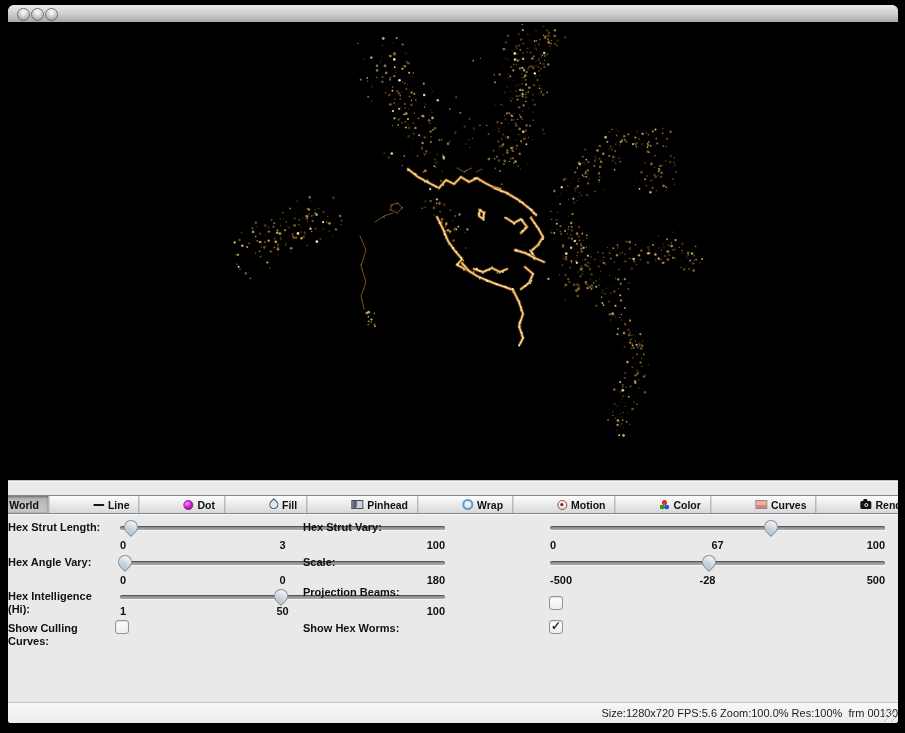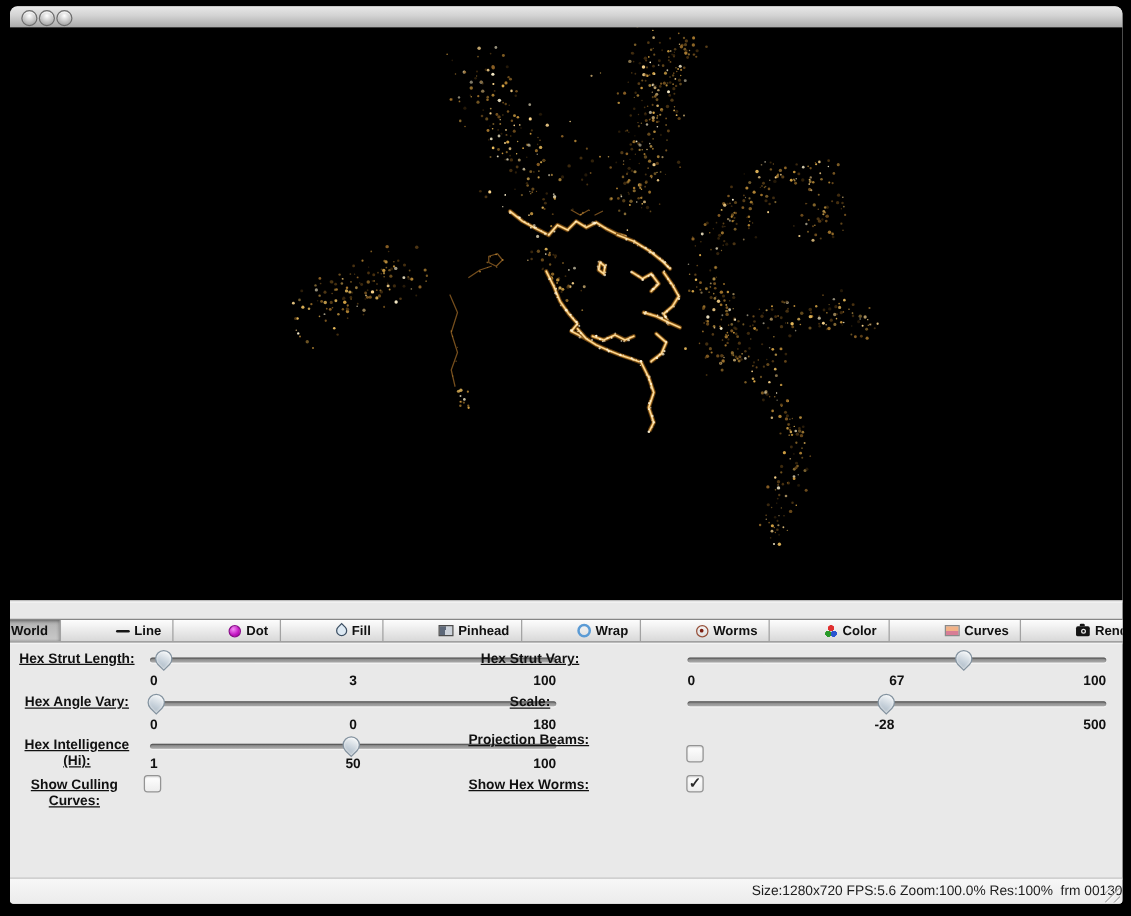--- a/index.html
+++ b/index.html
@@ -48,21 +48,21 @@
     background:radial-gradient(circle at 50% 26%,#e03030 0 2.4px,transparent 2.6px),
       radial-gradient(circle at 28% 70%,#2a9a2a 0 2.4px,transparent 2.6px),
       radial-gradient(circle at 72% 70%,#2a55d0 0 2.4px,transparent 2.6px);}
   .i-culling{width:12px;height:9px;border:1px solid #8a8a8a;box-sizing:border-box;
     background:linear-gradient(180deg,#f2b287 52%,#d87d95 52%);}
   .i-render{width:11px;height:8px;background:#141414;border-radius:1.5px;position:relative;margin-top:1px;}
   .i-render::before{content:"";position:absolute;left:3px;top:-2px;width:4px;height:2px;background:#141414;border-radius:1px 1px 0 0;}
   .i-render::after{content:"";position:absolute;left:3.5px;top:2px;width:4px;height:4px;border-radius:50%;
     background:#141414;border:1px solid #e8e8e8;box-sizing:border-box;}
   
-  .ctl-label{position:absolute;font-size:11px;font-weight:bold;color:#111;text-align:center;height:13px;line-height:13px;text-decoration:underline;}
+  .ctl-label{position:absolute;font-size:11px;font-weight:bold;color:#111;text-align:left;height:13px;line-height:13px;}
   .track{position:absolute;height:4px;border-radius:2px;
     background:linear-gradient(180deg,#858585,#a9a9a9);
     box-shadow:0 1px 0 #f4f4f4, inset 0 1px 1px rgba(0,0,0,.4);}
   .thumb{position:absolute;top:-6px;width:12px;height:12px;
     background:linear-gradient(160deg,#fdfefe,#c3ced8 70%,#aebbc6);
     border:1px solid #83929f;border-radius:50% 50% 0 50%;transform:rotate(45deg);
     box-shadow:inset 0 0 2px rgba(255,255,255,.9);}
   .scale{position:absolute;font-size:11px;font-weight:bold;color:#111;height:12px;line-height:12px;}
   .scale.min{text-align:left;}
   .scale.val{text-align:center;}
@@ -1454,21 +1454,21 @@
         <div class="tab">
           <span class="ticon i-pinhead"></span>
           <span>Pinhead</span>
           </div>
         <div class="tab">
           <span class="ticon i-wrap"></span>
           <span>Wrap</span>
           </div>
         <div class="tab">
           <span class="ticon i-motion"></span>
-          <span>Worms</span>
+          <span>Motion</span>
           </div>
         <div class="tab">
           <span class="ticon i-color"></span>
           <span>Color</span>
           </div>
         <div class="tab">
           <span class="ticon i-culling"></span>
           <span>Curves</span>
           </div>
         <div class="tab">
@@ -1510,20 +1510,21 @@
       <div class="thumb" style="left: calc(66% - 7px);"></div>
       </div>
     <div class="scale min" style="left:542px;width:335px;top:534px">0</div>
     <div class="scale val" style="left:542px;width:335px;top:534px">67</div>
     <div class="scale max" style="left:542px;width:335px;top:534px">100</div>
 
     <div class="ctl-label" style="left:295px;width:242px;top:551px">Scale:</div>
     <div class="track" style="left:542px;width:335px;top:556px">
       <div class="thumb" style="left: calc(47.5% - 7px);"></div>
       </div>
+    <div class="scale min" style="left:542px;width:335px;top:569px">-500</div>
     <div class="scale val" style="left:532px;width:335px;top:569px">-28</div>
     <div class="scale max" style="left:542px;width:335px;top:569px">500</div>
 
     <div class="ctl-label" style="left:295px;width:240px;top:581px">Projection Beams:</div>
     <div class="checkbox" style="left:541px;top:591px"></div>
 
     <div class="ctl-label" style="left:295px;width:240px;top:617px">Show Hex Worms:</div>
     <div class="checkbox" style="left:541px;top:615px">✓</div>
 
     <div class="statusbar">

